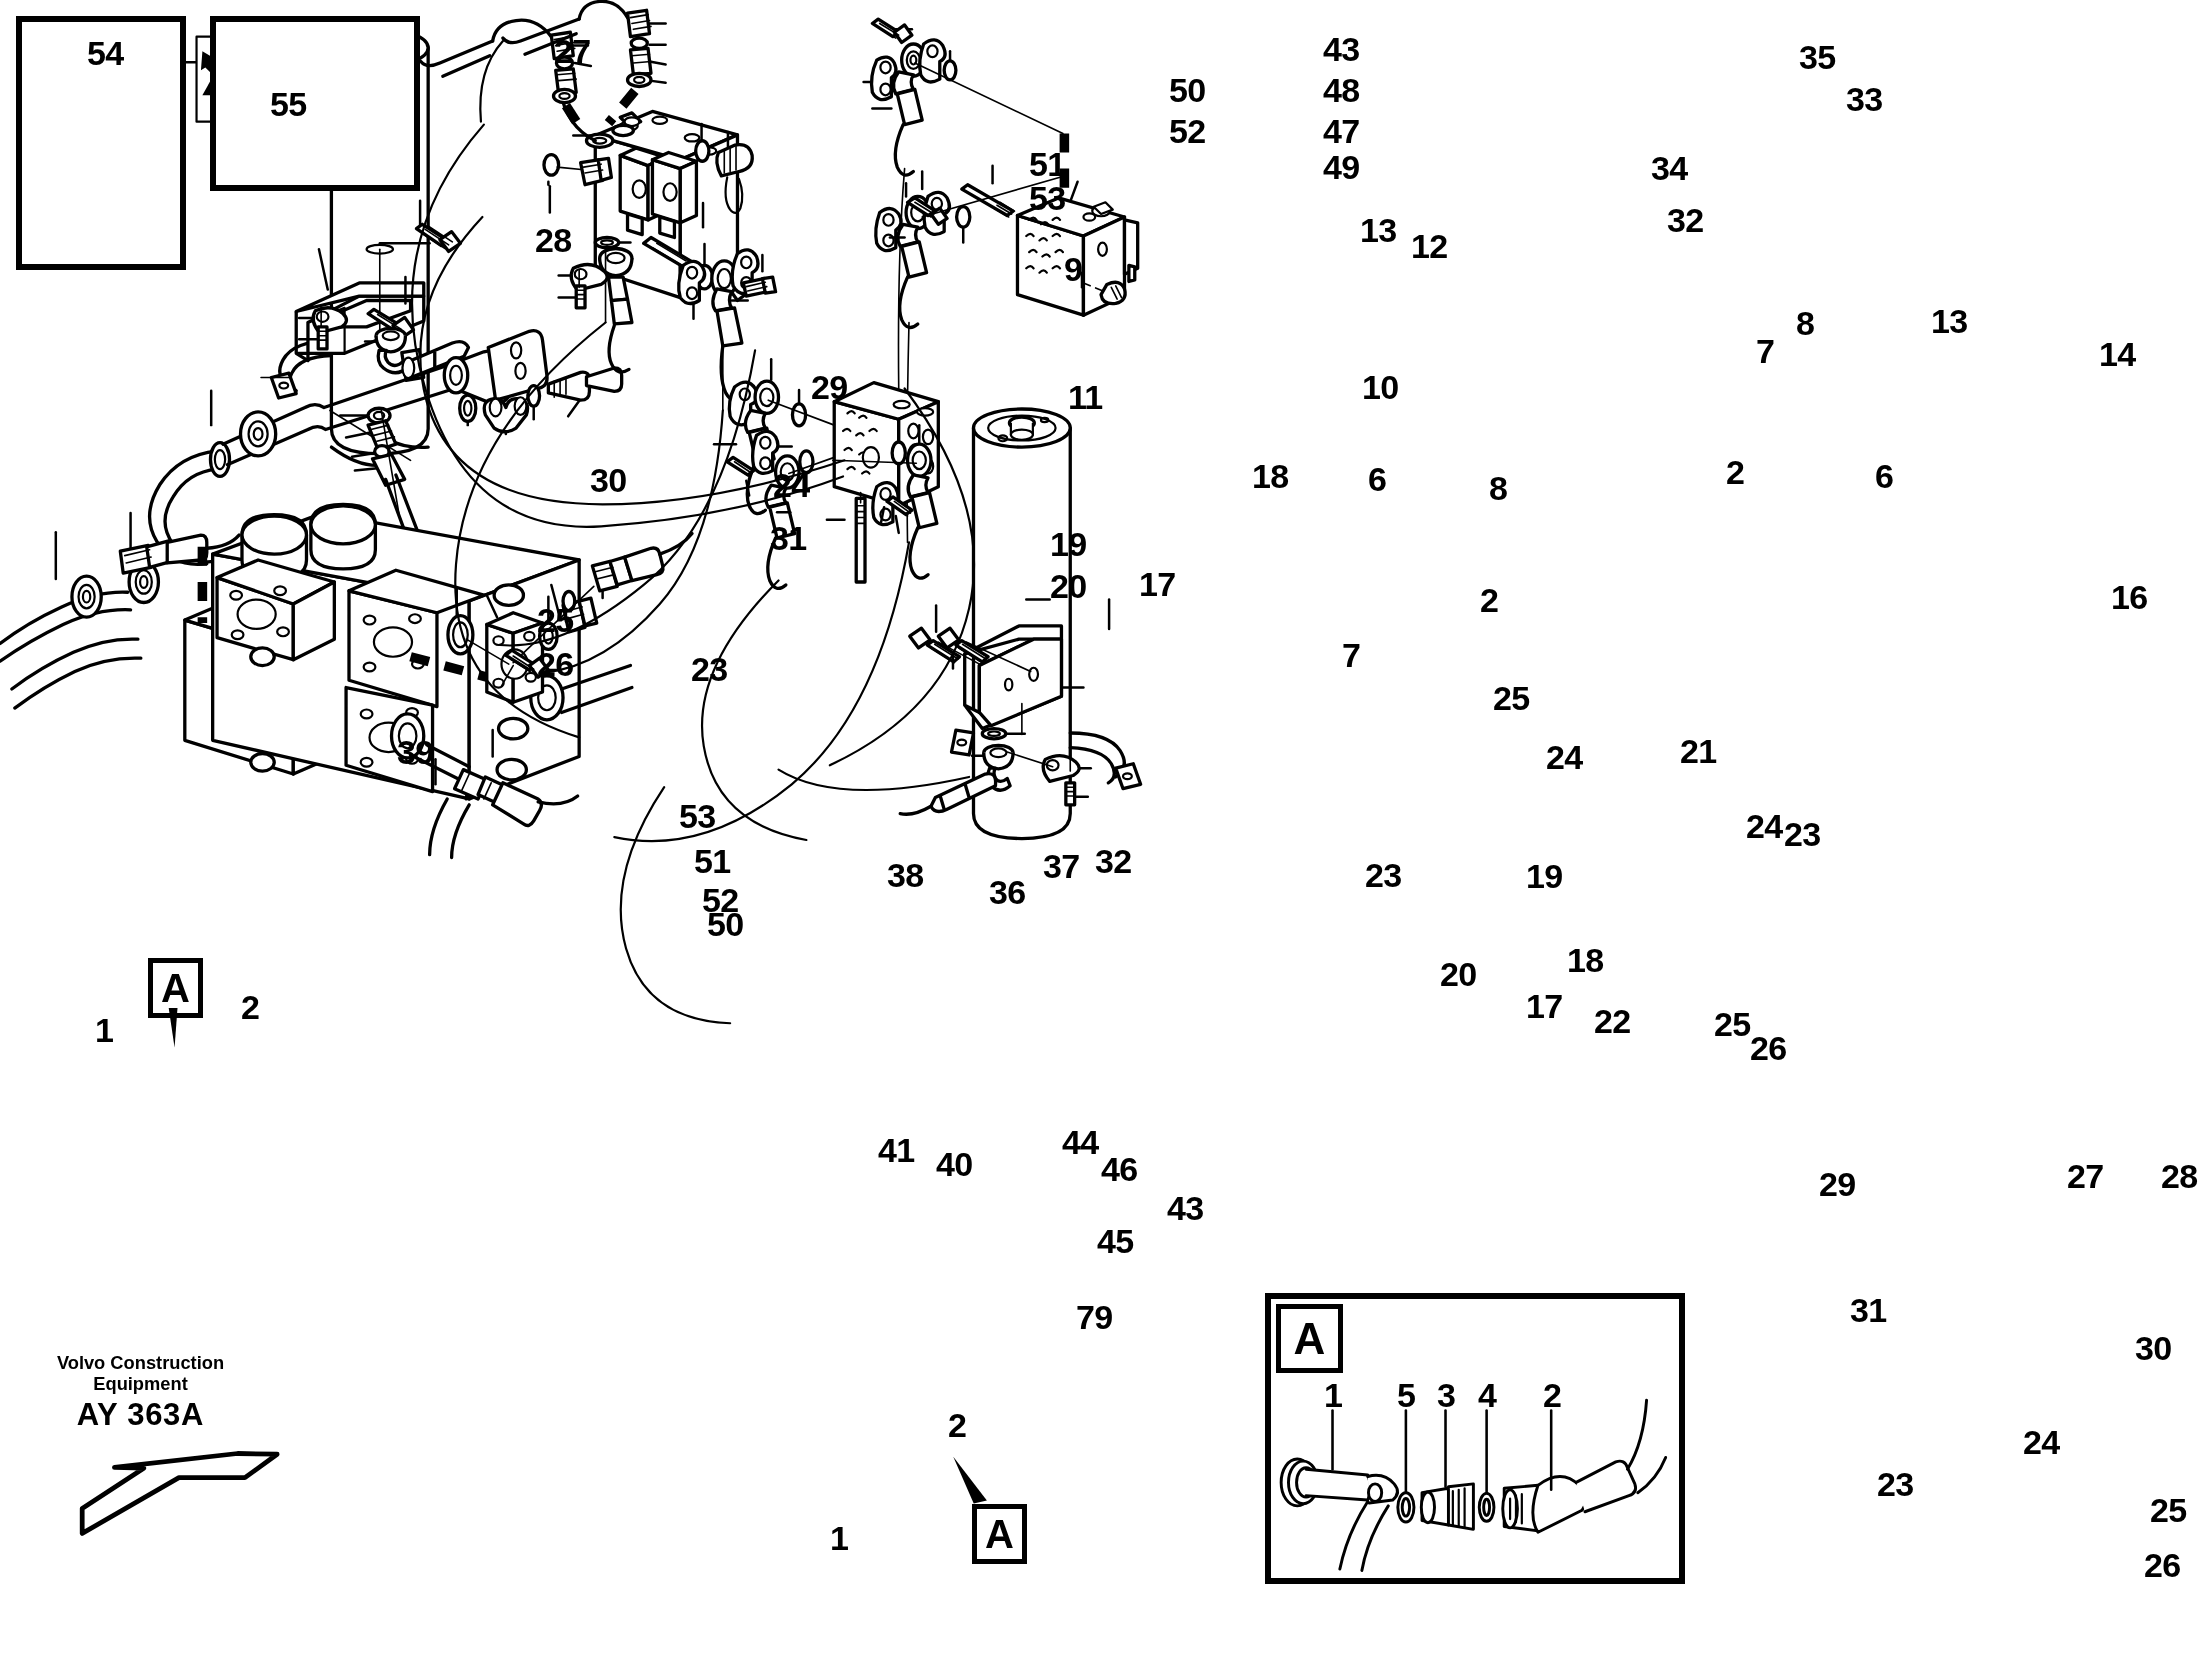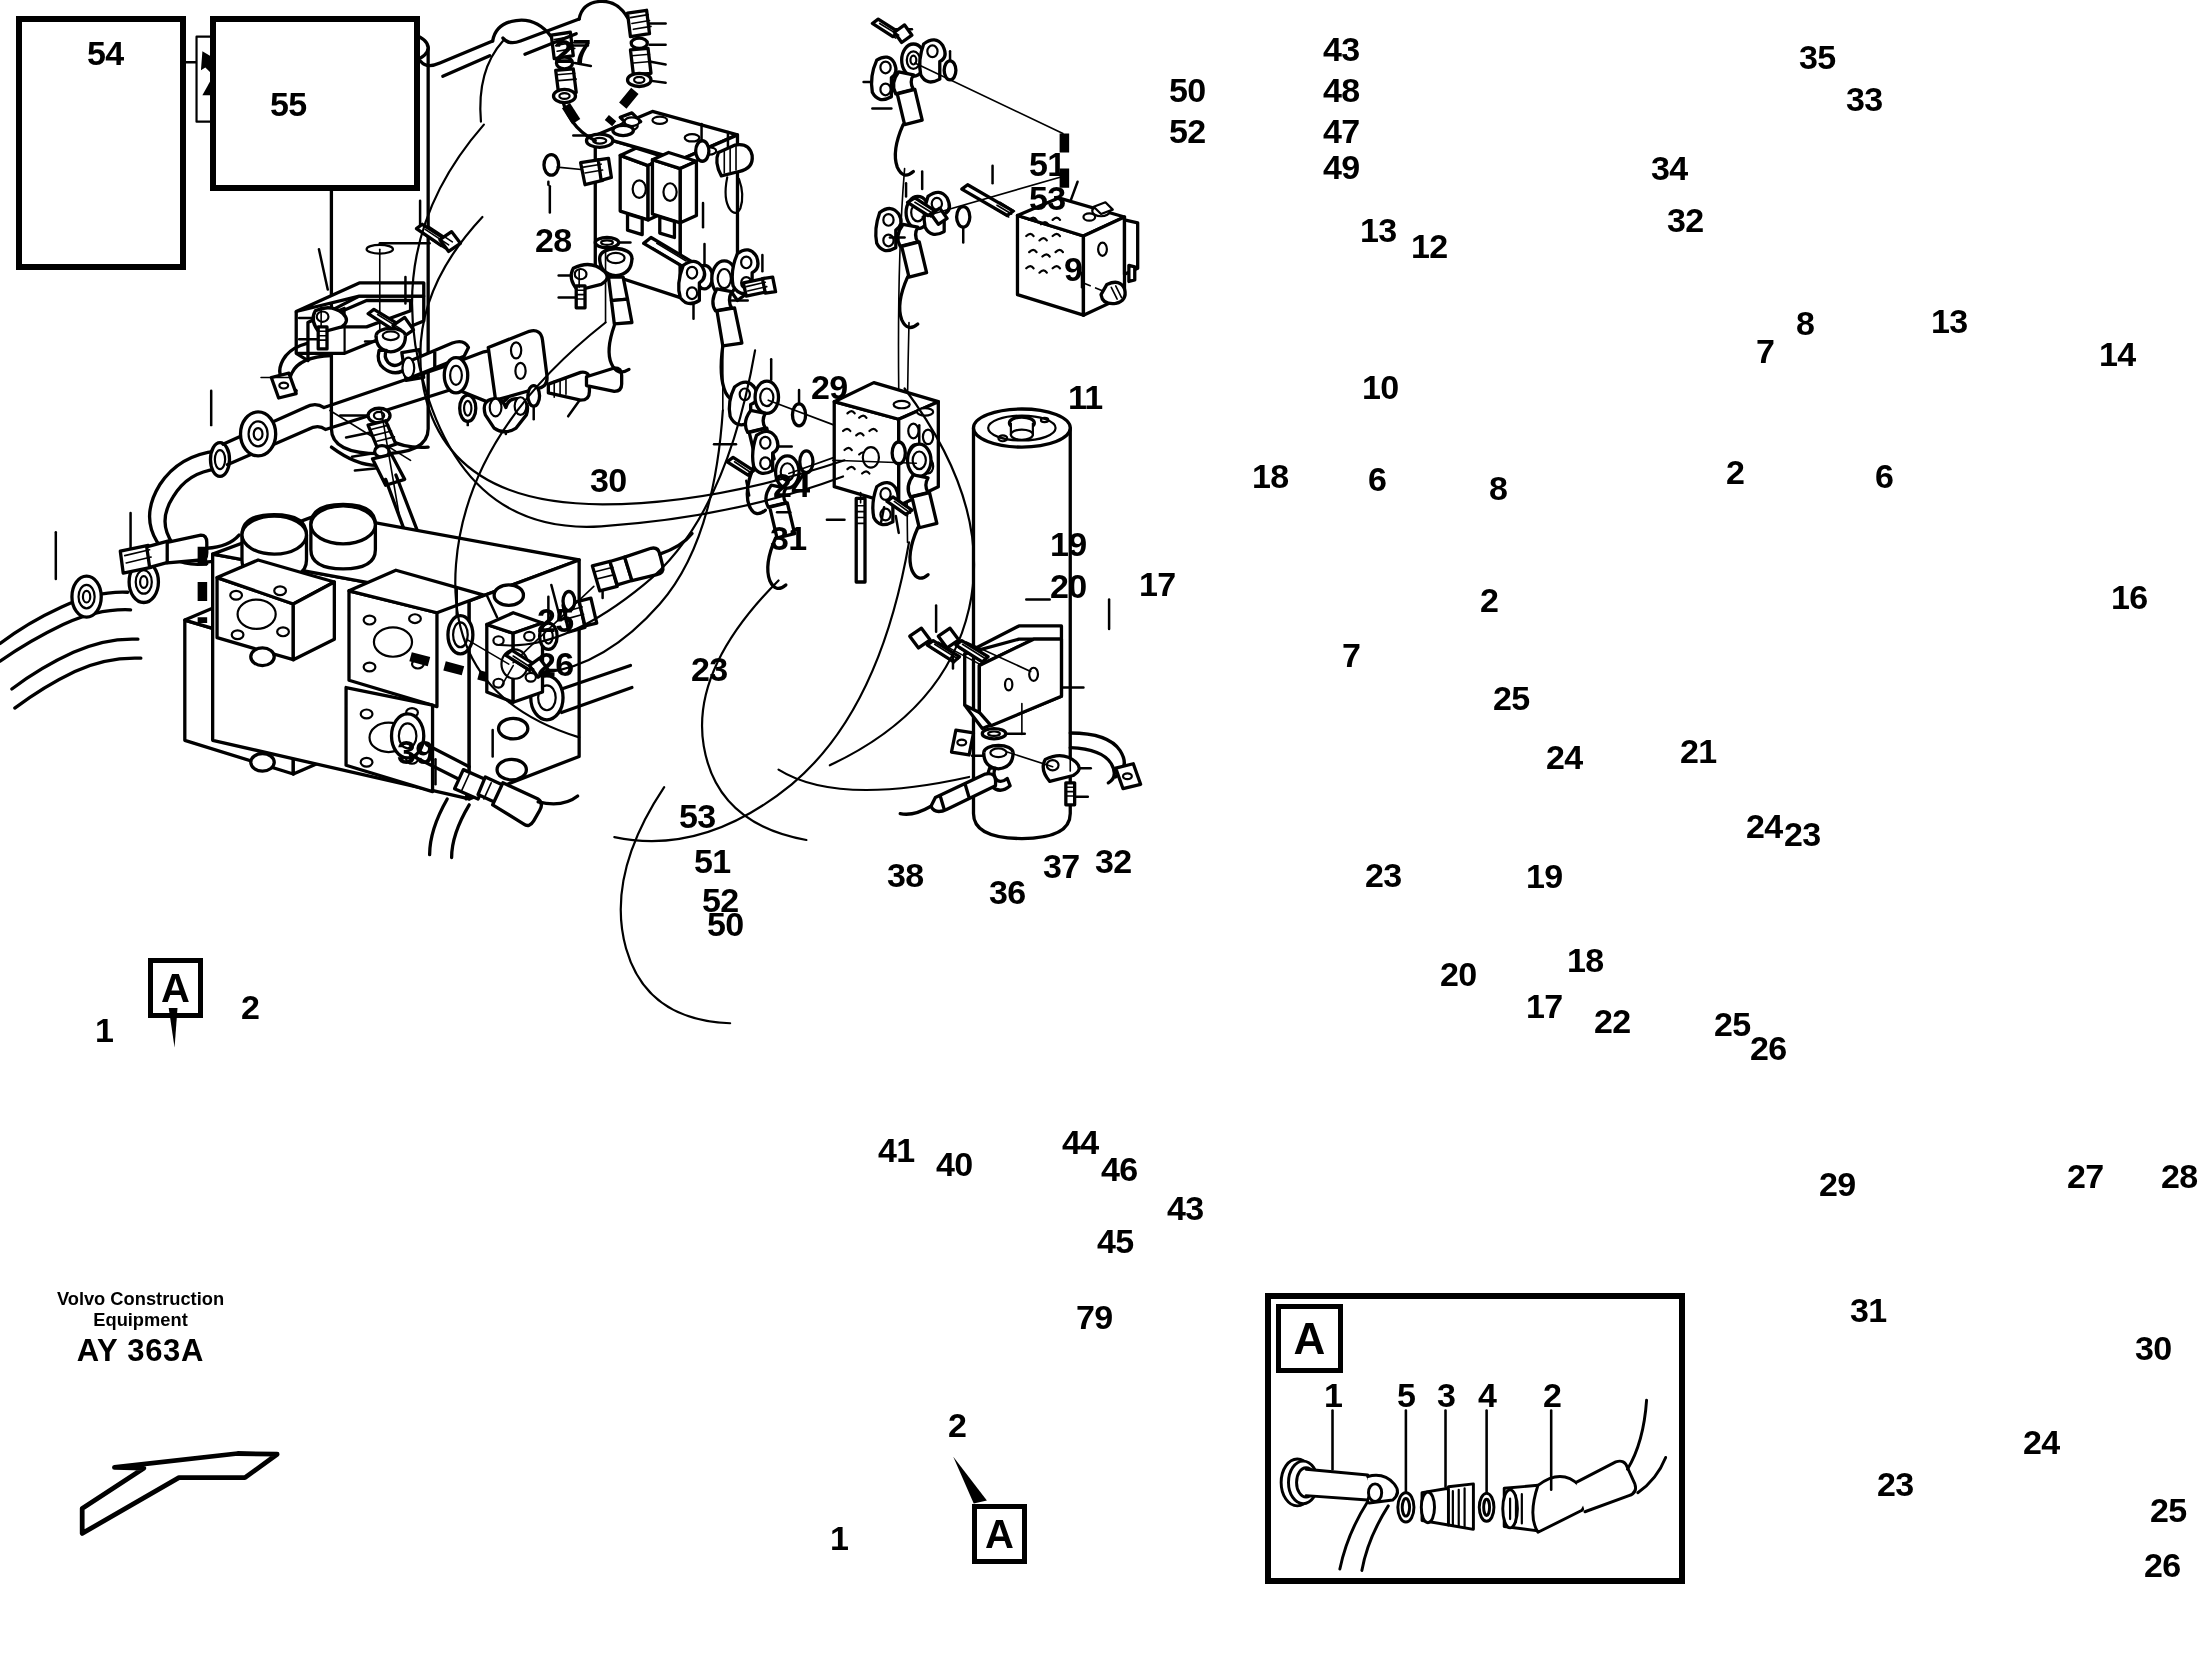--- a/index.html
+++ b/index.html
@@ -746,21 +746,21 @@
   <div class="boxA" style="left:148px;top:958px;width:45px;height:50px;">A</div>
   <svg style="position:absolute;left:148px;top:1008px;" width="59" height="44" viewBox="0 0 80 60" xmlns="http://www.w3.org/2000/svg">
     <path d="M28 0 L40 0 L36 54 Z" fill="#000"></path>
   </svg>
 
   <div class="boxA" style="left:972px;top:1504px;width:45px;height:50px;">A</div>
   <svg style="position:absolute;left:946px;top:1455px;" width="73" height="59" viewBox="0 0 100 80" xmlns="http://www.w3.org/2000/svg">
     <path d="M10 2 L56 62 L38 66 Z" fill="#000"></path>
   </svg>
 
-  <div class="logoblock" style="left:34px;top:1288px;width:213px;">
+  <div class="logoblock" style="left:34px;top:1352px;width:213px;">
     <div class="logoline1">Volvo Construction</div>
     <div class="logoline1">Equipment</div>
     <div class="logocode">AY 363A</div>
   </div>
 
   <div id="callout-layer" style="position:absolute;left:0;top:0;width:2205px;height:1658px;">
       <div class="callout cnum" style="left: 87px; top: 36px;">54</div>
       <div class="callout cnum" style="left: 270px; top: 87px;">55</div>
       <div class="callout cnum" style="left: 554px; top: 34px;">27</div>
       <div class="callout cnum" style="left: 535px; top: 223px;">28</div>

